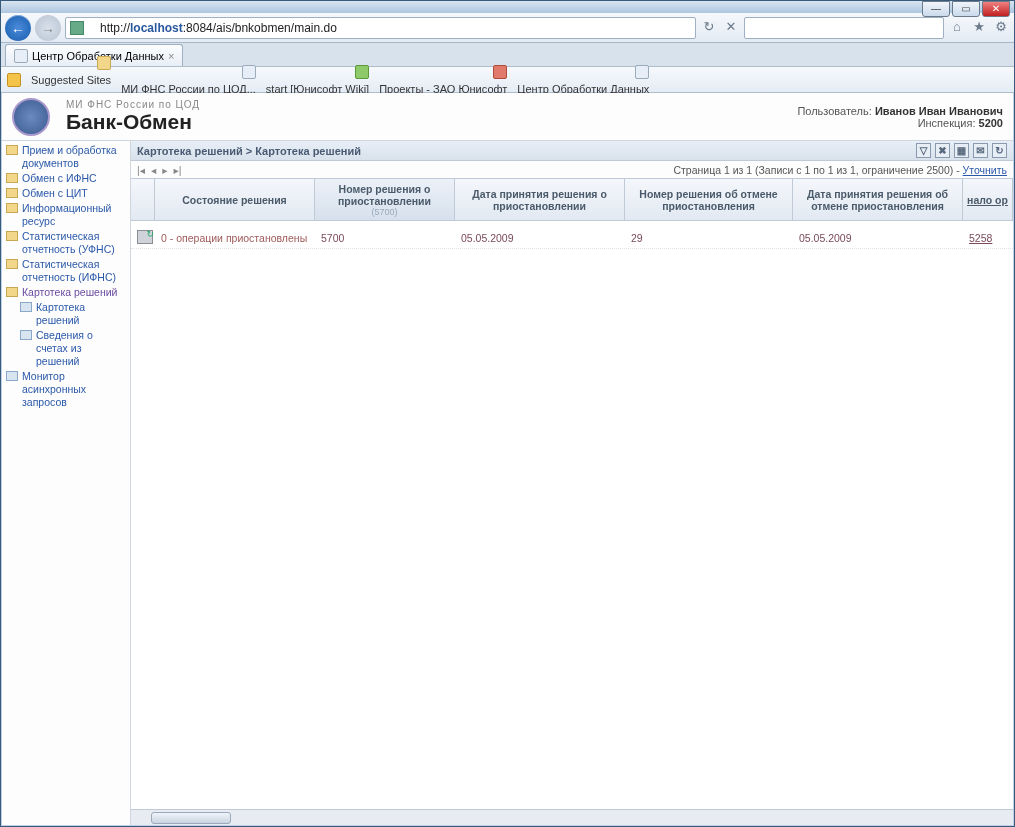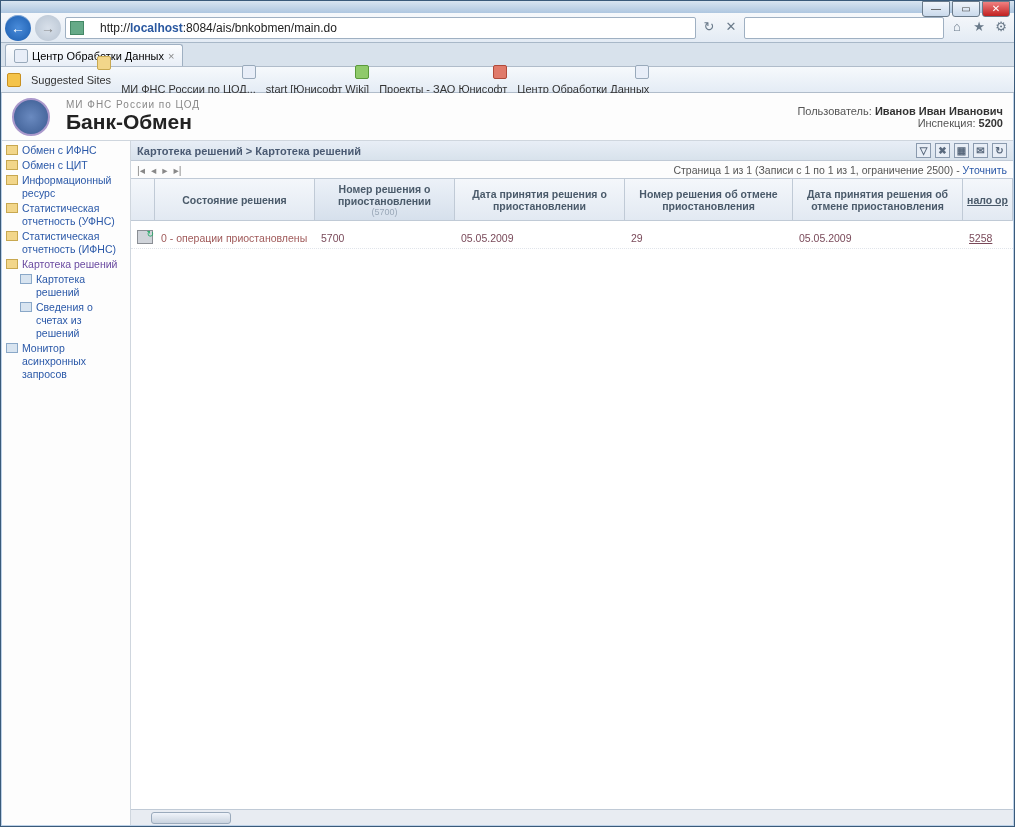--- a/index.html
+++ b/index.html
@@ -48,21 +48,21 @@
 .ic-tree { width: 12px; height: 10px; background: #f2d68a; border: 1px solid #c8a850; flex-shrink: 0; margin-top: 1px; }
 .ic-grid { width: 12px; height: 10px; background: #d8e4f0; border: 1px solid #8aa8c8; flex-shrink: 0; margin-top: 1px; }
 .main { flex: 1; display: flex; flex-direction: column; position: relative; }
 .crumb-row { height: 20px; background: linear-gradient(#e8eef6,#d8e2ec); border-bottom: 1px solid #c0cad6; display: flex; align-items: center; padding: 0 6px; font-size: 11px; font-weight: bold; color: #4a5a72; }
 .crumb-row .tools { margin-left: auto; display: flex; gap: 4px; }
 .tool-ic { width: 15px; height: 15px; border: 1px solid #8a9aae; background: #e8eef6; cursor: pointer; font-size: 10px; text-align: center; line-height: 13px; color: #5a6a7e; }
 .pager-row { height: 18px; border-bottom: 1px solid #c0cad6; display: flex; align-items: center; padding: 0 6px; font-size: 10.5px; color: #555; }
 .pager-btns { display: flex; gap: 6px; color: #888; }
 .pager-btns span { cursor: pointer; }
 .pager-info { margin-left: auto; color: #555; }
-.pager-info a { color: #2a58a8; cursor: pointer; }
+.pager-info a { color: #2a58a8; cursor: pointer; text-decoration: underline; }
 .table-wrap { flex: 1; overflow: hidden; position: relative; background: #fff; }
 .thead { display: flex; background: linear-gradient(#f4f7fb,#e2e9f2); border-bottom: 1px solid #c0cad6; height: 42px; }
 .th { border-right: 1px solid #c0cad6; font-size: 10.5px; font-weight: bold; color: #4a5a6a; display: flex; align-items: center; justify-content: center; text-align: center; padding: 2px 4px; position: relative; }
 .th.sorted { background: linear-gradient(#ecf1f8,#d6e0ec); }
 .th .sub { font-size: 9px; color: #9aa8b8; font-weight: normal; display: block; }
 .trow { display: flex; height: 28px; align-items: center; font-size: 10.5px; border-bottom: 1px dotted #e0e4ea; }
 .td { border-right: 1px solid transparent; padding: 2px 6px; color: #7a4a5a; margin-top: 7px; }
 .td.status { color: #a05a5a; display: flex; align-items: center; gap: 4px; }
 .row-ic { width: 16px; height: 14px; display: inline-block; background: #d0d4da; border: 1px solid #8a8e94; position: relative; }
 .row-ic::after { content: "↻"; position: absolute; right: -2px; top: -2px; font-size: 9px; color: #2a6; }
@@ -145,20 +145,24 @@
       <div class="user-info">
         <div><span class="lbl">Пользователь:</span> <b>Иванов Иван Иванович</b></div>
         <div><span class="lbl">Инспекция:</span> <b>5200</b></div>
       </div>
     </div>
 
     <div class="body-split">
       <div class="sidebar">
         <div class="side-item">
             <span class="ic-tree"></span>
+            <span class="txt">Прием и обработка документов</span>
+          </div>
+        <div class="side-item">
+            <span class="ic-tree"></span>
             <span class="txt">Обмен с ИФНС</span>
           </div>
         <div class="side-item">
             <span class="ic-tree"></span>
             <span class="txt">Обмен с ЦИТ</span>
           </div>
         <div class="side-item">
             <span class="ic-tree"></span>
             <span class="txt">Информационный ресурс</span>
           </div>

